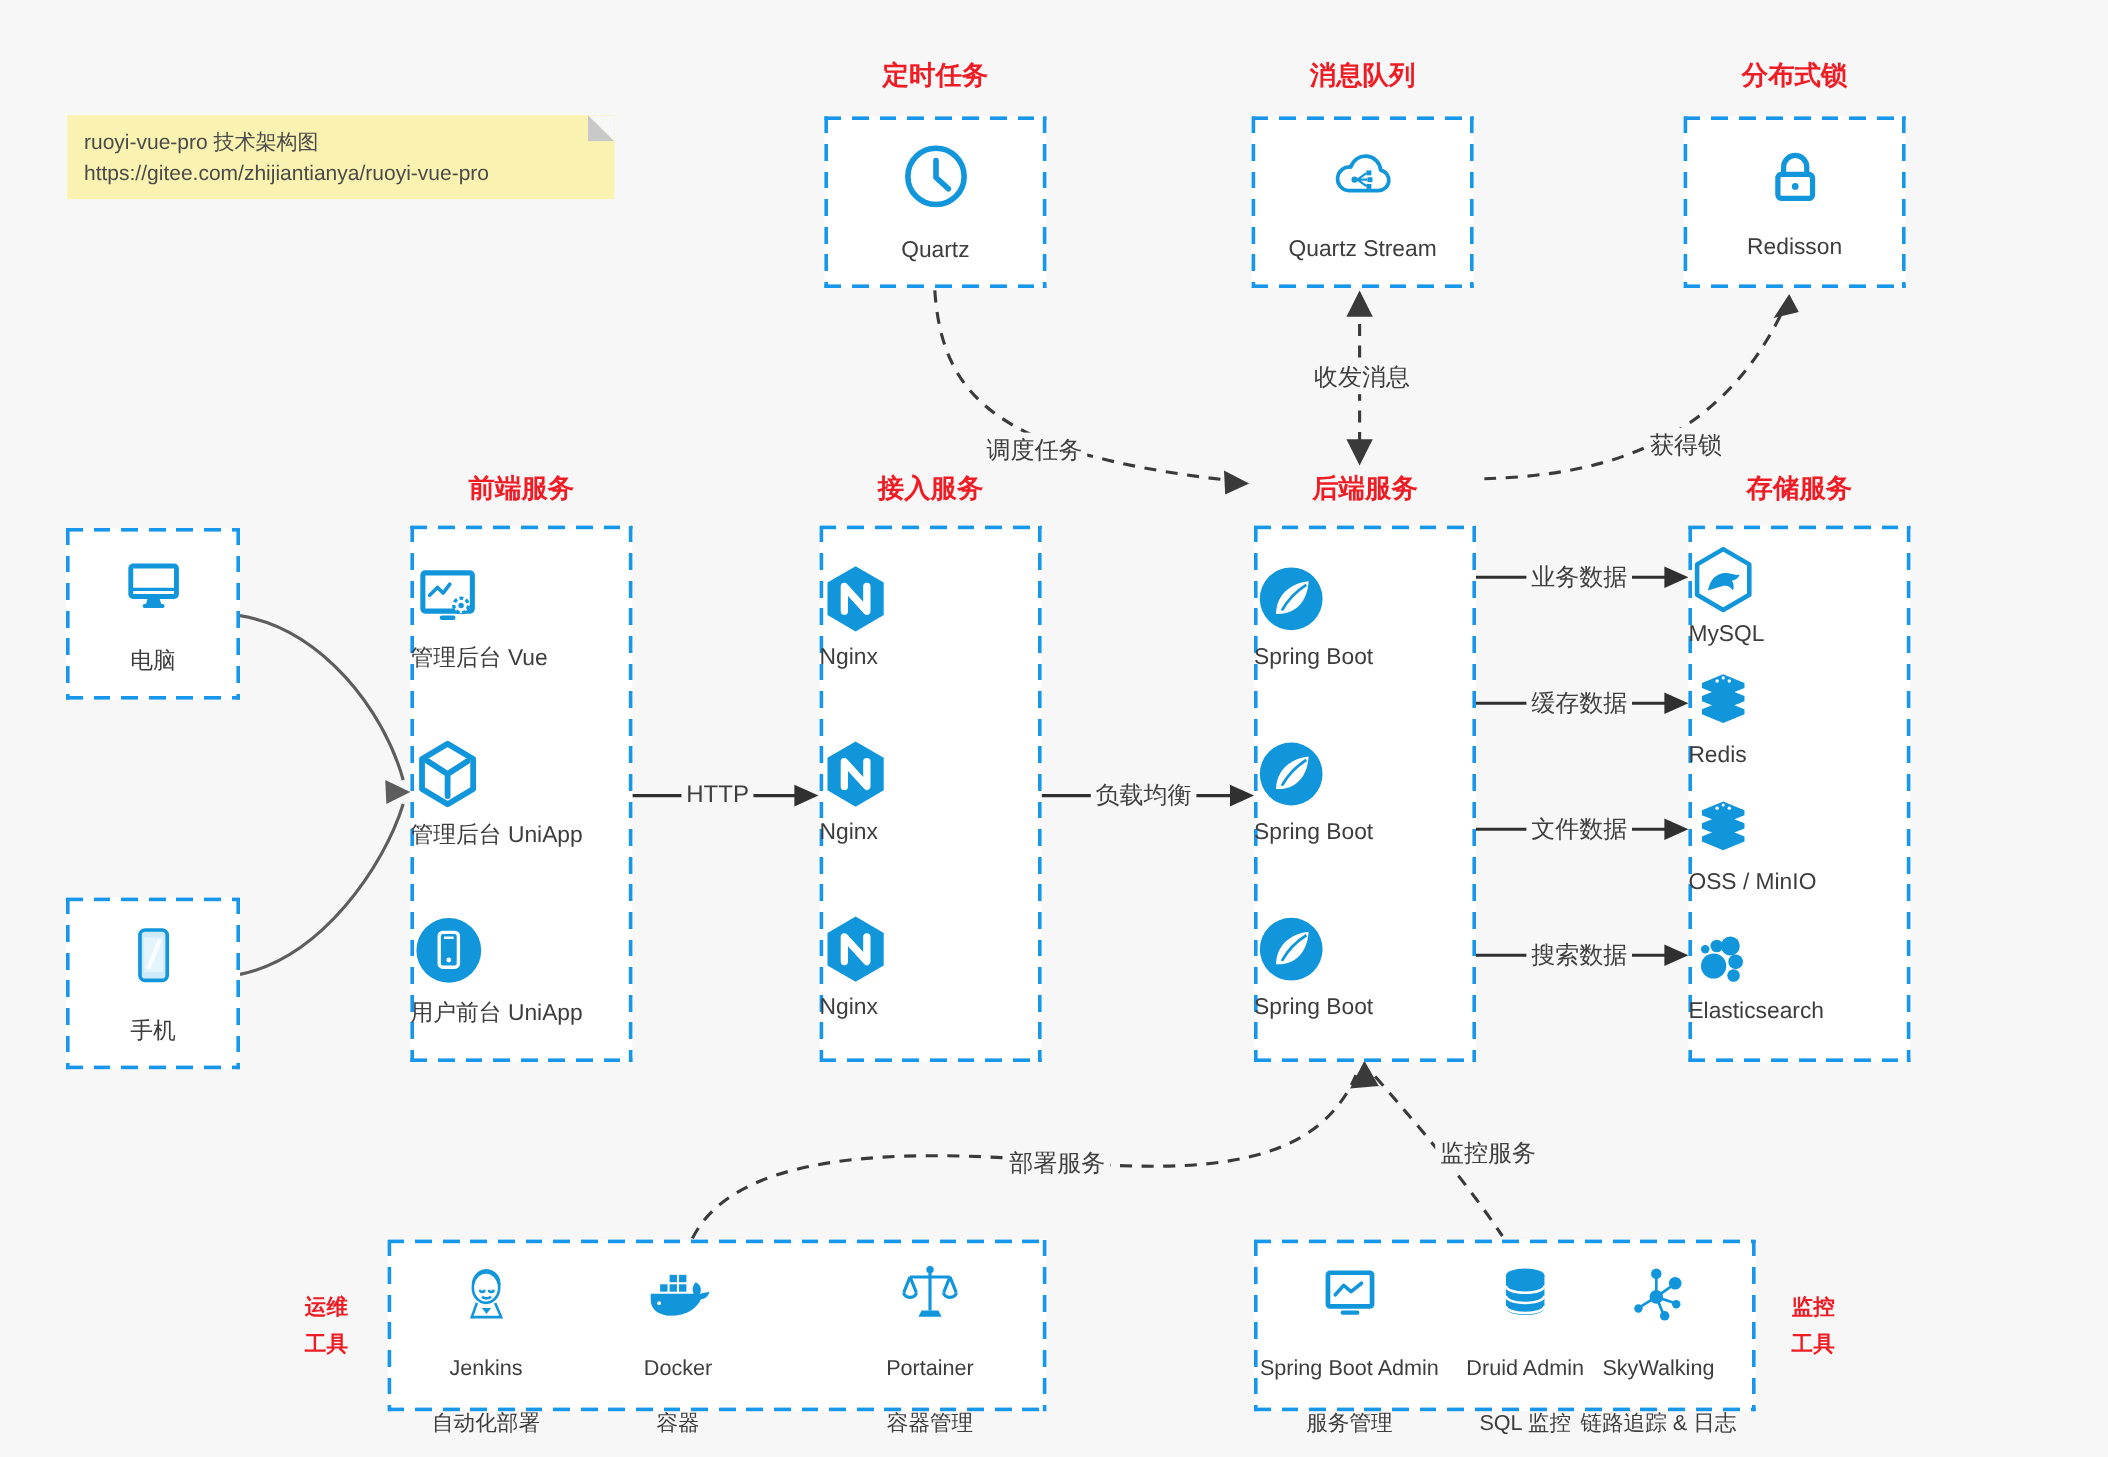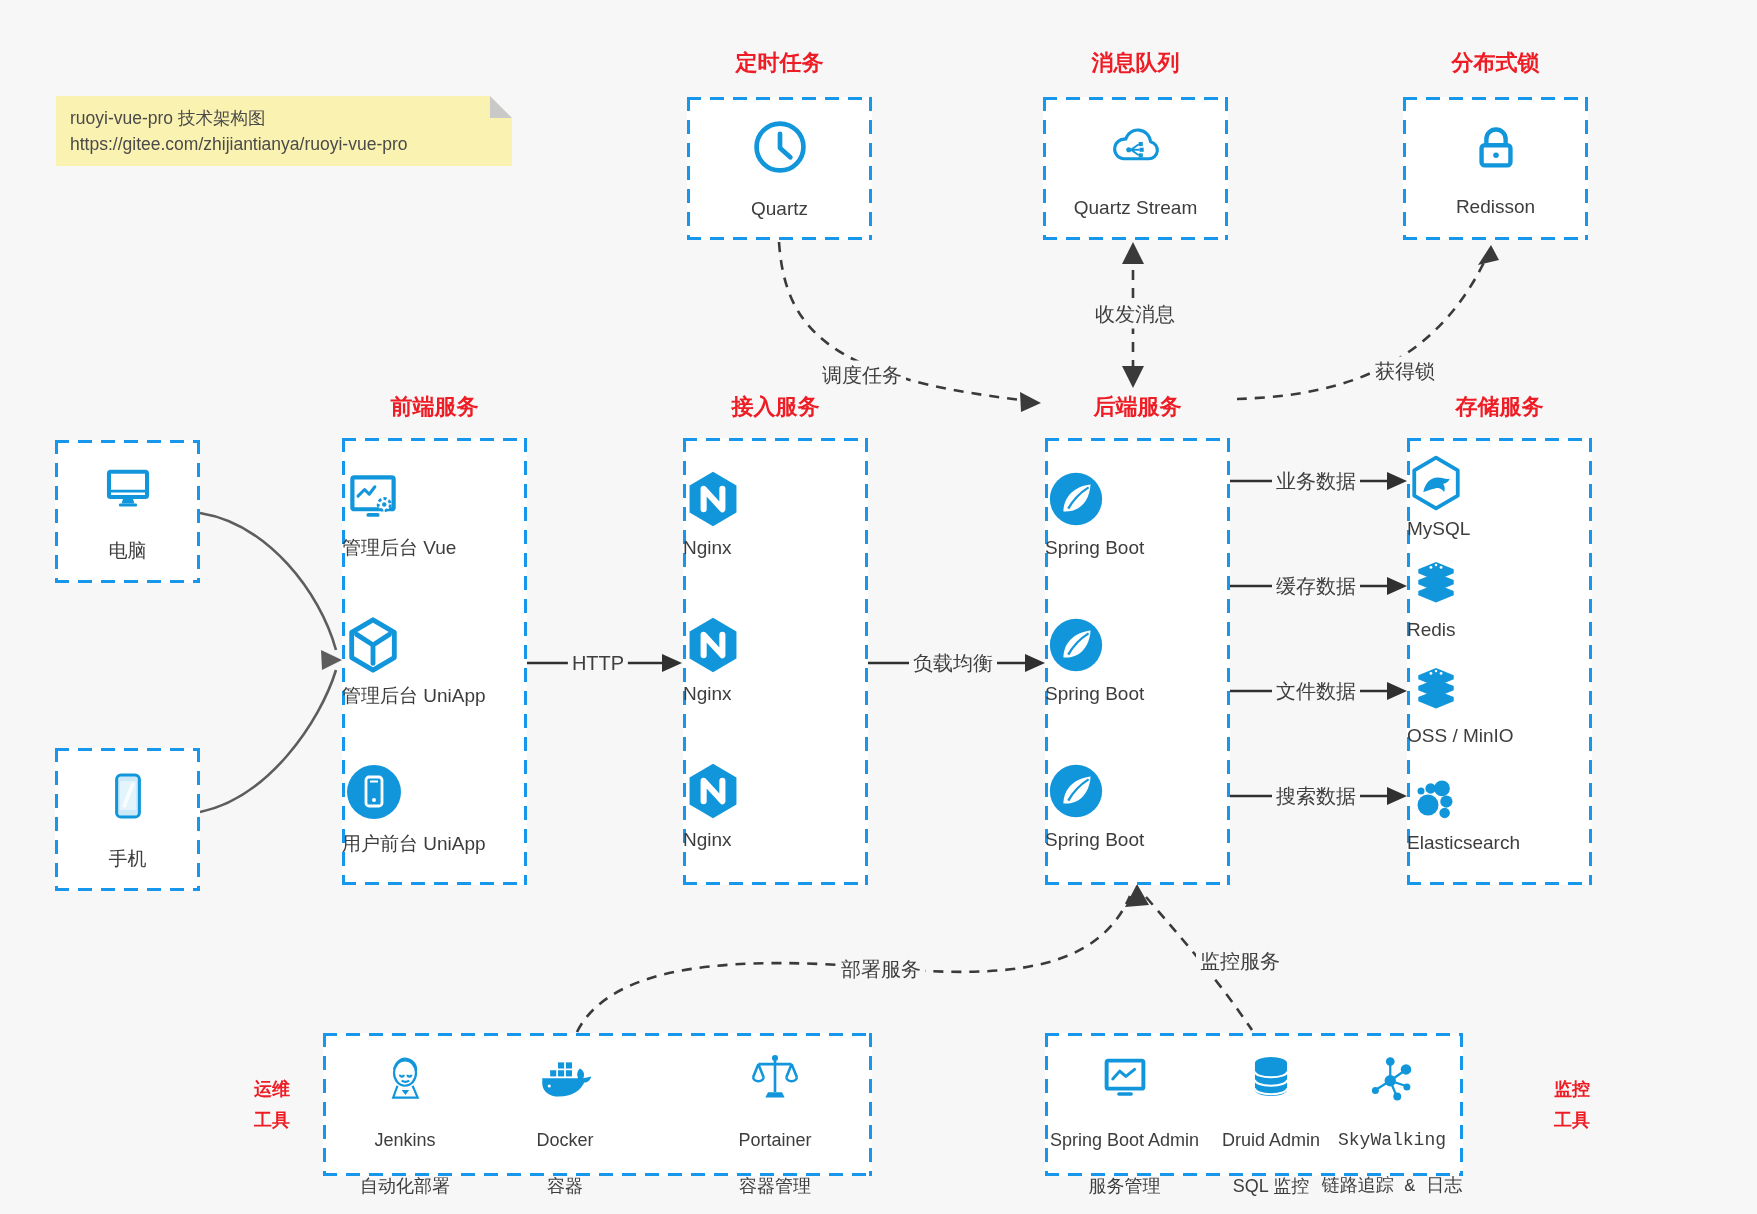--- a/index.html
+++ b/index.html
@@ -384,21 +384,21 @@
           <g stroke="#fff" stroke-width="2.5" fill="none">
             <path d="M13 23 C13 27 21 30 32 30 C43 30 51 27 51 23"></path>
             <path d="M13 33 C13 37 21 40 32 40 C43 40 51 37 51 33"></path>
             <path d="M13 43 C13 47 21 50 32 50 C43 50 51 47 51 43"></path>
           </g>
         </svg>
       </span>
       <div class="bname">Druid Admin</div>
       <div class="bdesc">SQL 监控</div>
     </div>
-    <div class="bitem" style="left:277px;width:140px;font-family:Liberation Mono, monospace;">
+    <div class="bitem" style="left:267px;width:140px;">
       <span>
         <svg viewBox="0 0 64 64" width="56" height="56">
           <g stroke="#1296DB" stroke-width="2.6">
             <line x1="30" y1="34" x2="30" y2="14"></line>
             <line x1="30" y1="34" x2="47" y2="22"></line>
             <line x1="30" y1="34" x2="48" y2="40"></line>
             <line x1="30" y1="34" x2="37" y2="51"></line>
             <line x1="30" y1="34" x2="14" y2="44"></line>
           </g>
           <g fill="#1296DB">
@@ -413,21 +413,21 @@
       </span>
       <div class="bname">SkyWalking</div>
       <div class="bdesc">链路追踪 &amp; 日志</div>
     </div>
   </div>
 
   <div class="sideTitle" style="left:232px;top:1074px;width:80px;">
     <div>运维</div>
     <div>工具</div>
   </div>
-  <div class="sideTitle" style="left:1532px;top:1074px;width:80px;">
+  <div class="sideTitle" style="left:1471px;top:1074px;width:80px;">
     <div>监控</div>
     <div>工具</div>
   </div>
 
   <div class="elabel" style="left:598px;top:663px;">HTTP</div>
   <div class="elabel" style="left:953px;top:663px;">负载均衡</div>
   <div class="elabel" style="left:1316px;top:481px;">业务数据</div>
   <div class="elabel" style="left:1316px;top:586px;">缓存数据</div>
   <div class="elabel" style="left:1316px;top:691px;">文件数据</div>
   <div class="elabel" style="left:1316px;top:796px;">搜索数据</div>

